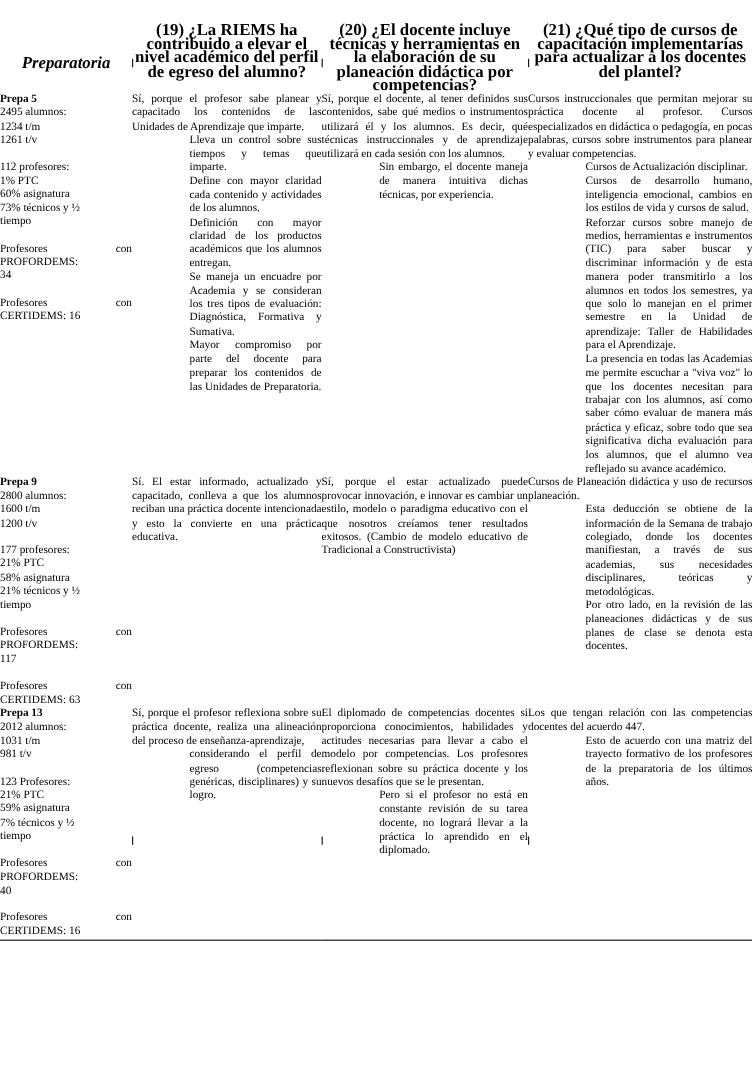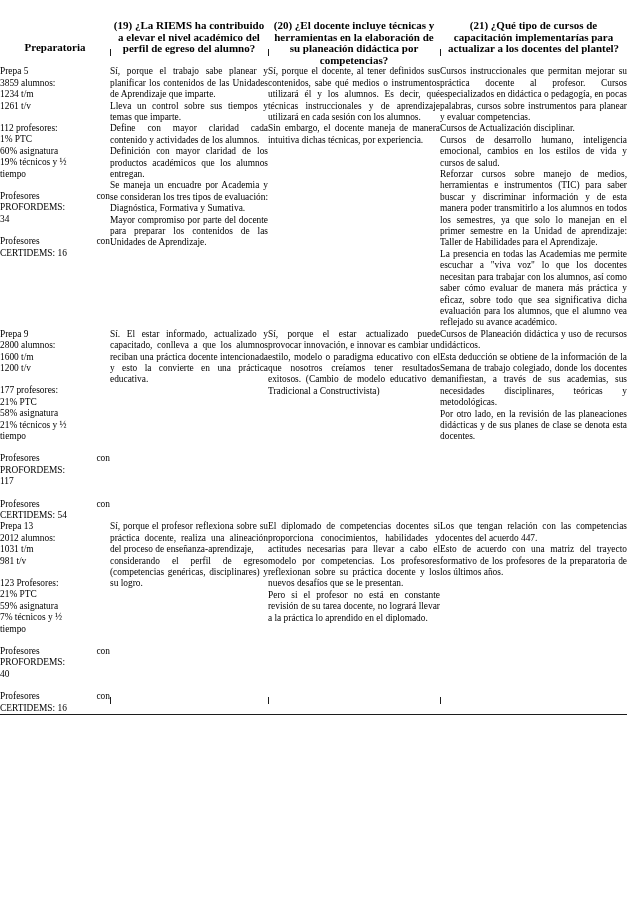--- a/index.html
+++ b/index.html
@@ -33,30 +33,31 @@
   }
   
   col.c1 { width: 110px; }
   col.c2 { width: 158px; }
   col.c3 { width: 172px; }
   col.c4 { width: 187px; }
 
   
   thead th {
     font-weight: bold;
-    font-size: 11px;
+    font-size: 14px;
     line-height: 11.6px;
     text-align: center;
     padding: 6px 6px 8px 6px;
     box-sizing: border-box;
     border-bottom: 3px double #1c1c1c;
   }
   thead th.h1 {
     vertical-align: middle;
     padding-top: 30px;
+    font-style: italic;
   }
   thead th.hq {
     vertical-align: top;
     padding-top: 20px;
   }
 
   
   tbody td {
     font-size: 9.4px;
     line-height: 11.4px;
@@ -90,36 +91,36 @@
     width: 1px;
     height: 7px;
     background: #1c1c1c;
   }
   .tick-a { left: 110px; }
   .tick-b { left: 268px; }
   .tick-c { left: 440px; }
 
   
   .school-name {
-    font-weight: normal;
+    font-weight: bold;
     display: block;
   }
   .info-line { display: block; }
   .info-gap { display: block; height: 11px; }
   .just-line {
     text-align: justify;
     text-justify: inter-word;
     display: block;
   }
   .para {
     margin: 0;
     text-align: justify;
     text-justify: inter-word;
   }
-  .para + .para { margin-top: 0; }
+  .para + .para { margin-top: 0; margin-left: 48px; }
   .spread {
     display: flex;
     justify-content: space-between;
   }
 </style>
 </head>
 <body>
 
 <div class="page">
   <table class="matrix">
@@ -135,50 +136,50 @@
         <th class="hq">(19) ¿La RIEMS ha contribuido a elevar el nivel académico del perfil de egreso del alumno?</th>
         <th class="hq">(20) ¿El docente incluye técnicas y herramientas en la elaboración de su planeación didáctica por competencias?</th>
         <th class="hq">(21) ¿Qué tipo de cursos de capacitación implementarías para actualizar a los docentes del plantel?</th>
       </tr>
     </thead>
     <tbody>
 
       <tr>
         <td class="col-left">
           <span class="school-name">Prepa 5</span>
-          <span class="info-line">3859 alumnos:</span>
+          <span class="info-line">2495 alumnos:</span>
           <span class="info-line">1234 t/m</span>
           <span class="info-line">1261 t/v</span>
           <span class="info-gap"></span>
           <span class="info-line">112 profesores:</span>
           <span class="info-line">1% PTC</span>
           <span class="info-line">60% asignatura</span>
-          <span class="just-line">19% técnicos y ½</span>
+          <span class="just-line">73% técnicos y ½</span>
           <span class="info-line">tiempo</span>
           <span class="info-gap"></span>
           <span class="spread">
             <span>Profesores</span>
             <span>con</span>
           </span>
           <span class="info-line">PROFORDEMS:</span>
           <span class="info-line">34</span>
           <span class="info-gap"></span>
           <span class="spread">
             <span>Profesores</span>
             <span>con</span>
           </span>
           <span class="info-line">CERTIDEMS: 16</span>
         </td>
         <td class="col-just">
-          <p class="para">Sí, porque el trabajo sabe planear y planificar los contenidos de las Unidades de Aprendizaje que imparte.</p>
+          <p class="para">Sí, porque el profesor sabe planear y capacitado los contenidos de las Unidades de Aprendizaje que imparte.</p>
           <p class="para">Lleva un control sobre sus tiempos y temas que imparte.</p>
           <p class="para">Define con mayor claridad cada contenido y actividades de los alumnos.</p>
           <p class="para">Definición con mayor claridad de los productos académicos que los alumnos entregan.</p>
           <p class="para">Se maneja un encuadre por Academia y se consideran los tres tipos de evaluación: Diagnóstica, Formativa y Sumativa.</p>
-          <p class="para">Mayor compromiso por parte del docente para preparar los contenidos de las Unidades de Aprendizaje.</p>
+          <p class="para">Mayor compromiso por parte del docente para preparar los contenidos de las Unidades de Preparatoria.</p>
         </td>
         <td class="col-just">
           <p class="para">Sí, porque el docente, al tener definidos sus contenidos, sabe qué medios o instrumentos utilizará él y los alumnos. Es decir, qué técnicas instruccionales y de aprendizaje utilizará en cada sesión con los alumnos.</p>
           <p class="para">Sin embargo, el docente maneja de manera intuitiva dichas técnicas, por experiencia.</p>
         </td>
         <td class="col-just">
           <p class="para">Cursos instruccionales que permitan mejorar su práctica docente al profesor. Cursos especializados en didáctica o pedagogía, en pocas palabras, cursos sobre instrumentos para planear y evaluar competencias.</p>
           <p class="para">Cursos de Actualización disciplinar.</p>
           <p class="para">Cursos de desarrollo humano, inteligencia emocional, cambios en los estilos de vida y cursos de salud.</p>
           <p class="para">Reforzar cursos sobre manejo de medios, herramientas e instrumentos (TIC) para saber buscar y discriminar información y de esta manera poder transmitirlo a los alumnos en todos los semestres, ya que solo lo manejan en el primer semestre en la Unidad de aprendizaje: Taller de Habilidades para el Aprendizaje.</p>
@@ -203,30 +204,30 @@
             <span>Profesores</span>
             <span>con</span>
           </span>
           <span class="info-line">PROFORDEMS:</span>
           <span class="info-line">117</span>
           <span class="info-gap"></span>
           <span class="spread">
             <span>Profesores</span>
             <span>con</span>
           </span>
-          <span class="info-line">CERTIDEMS: 54</span>
+          <span class="info-line">CERTIDEMS: 63</span>
         </td>
         <td class="col-just">
           <p class="para">Sí. El estar informado, actualizado y capacitado, conlleva a que los alumnos reciban una práctica docente intencionada y esto la convierte en una práctica educativa.</p>
         </td>
         <td class="col-just">
           <p class="para">Sí, porque el estar actualizado puede provocar innovación, e innovar es cambiar un estilo, modelo o paradigma educativo con el que nosotros creíamos tener resultados exitosos. (Cambio de modelo educativo de Tradicional a Constructivista)</p>
         </td>
         <td class="col-just">
-          <p class="para">Cursos de Planeación didáctica y uso de recursos didácticos.</p>
+          <p class="para">Cursos de Planeación didáctica y uso de recursos planeación.</p>
           <p class="para">Esta deducción se obtiene de la información de la Semana de trabajo colegiado, donde los docentes manifiestan, a través de sus academias, sus necesidades disciplinares, teóricas y metodológicas.</p>
           <p class="para">Por otro lado, en la revisión de las planeaciones didácticas y de sus planes de clase se denota esta docentes.</p>
         </td>
       </tr>
 
       <tr class="last-row">
         <td class="col-left">
           <span class="school-name">Prepa 13</span>
           <span class="info-line">2012 alumnos:</span>
           <span class="info-line">1031 t/m</span>

